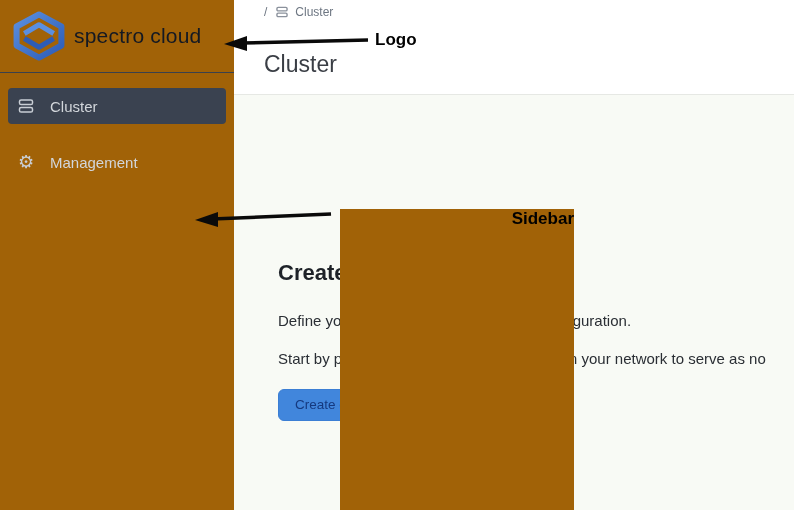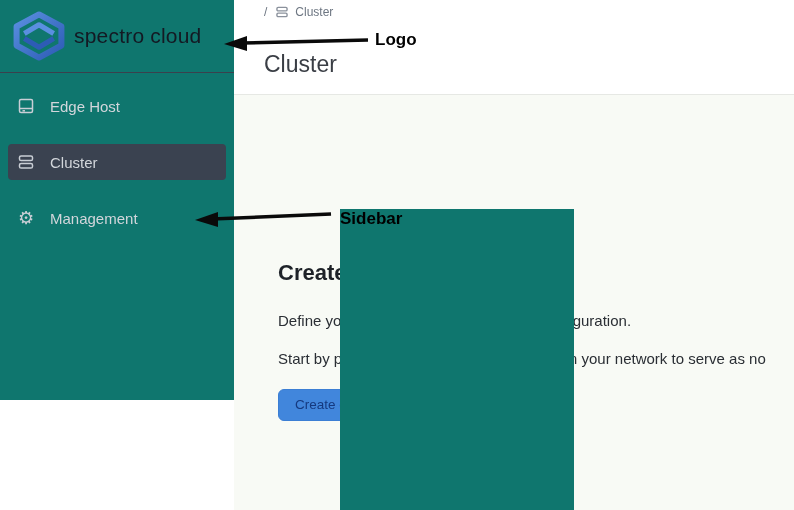--- a/index.html
+++ b/index.html
@@ -7,23 +7,24 @@
     width: 794px; height: 510px;
     overflow: hidden;
     font-family: "Liberation Sans", sans-serif;
     background: #ffffff;
     position: relative;
   }
 
   
   .sidebar {
     position: absolute; left: 0; top: 0;
-    width: 234px; height: 400px;
-    background: #0f766e;
+    width: 234px; height: 510px;
+    background: #a16207;
     z-index: 1;
+    text-align: right;
   }
   .logo-area {
     height: 73px;
     display: flex; align-items: center;
     padding-left: 10px;
     border-bottom: 1px solid #3a414d;
   }
   .logo-mark { width: 58px; height: 50px; flex: 0 0 auto; }
   .logo-text {
     font-size: 21px;
@@ -135,30 +136,20 @@
         </linearGradient>
       </defs>
       <path d="M32 4 L58 18 V40 L32 54 L6 40 V18 Z" fill="none" stroke="url(#lg)" stroke-width="7" stroke-linejoin="round"></path>
       <path d="M15 26 L32 16 L49 26" fill="none" stroke="#5a8fe0" stroke-width="6" stroke-linejoin="round"></path>
       <path d="M15 32 L32 42 L49 32" fill="none" stroke="#2d5cb5" stroke-width="6" stroke-linejoin="round"></path>
     </svg>
     <span class="logo-text">spectro cloud</span>
   </div>
 
   <div class="menu">
-    <div class="menu-item">
-      <span class="mi-icon">
-        <svg width="18" height="18" viewBox="0 0 18 18" fill="none" stroke="currentColor" stroke-width="1.5">
-          <rect x="2.5" y="2.5" width="13" height="13" rx="1.5"></rect>
-          <line x1="2.5" y1="11.5" x2="15.5" y2="11.5"></line>
-          <line x1="5.5" y1="13.8" x2="8" y2="13.8"></line>
-        </svg>
-      </span>
-      <span class="mi-label">Edge Host</span>
-    </div>
 
     <div class="menu-item active">
       <span class="mi-icon">
         <svg width="18" height="18" viewBox="0 0 18 18" fill="none" stroke="currentColor" stroke-width="1.5">
           <rect x="2.5" y="3" width="13" height="4.6" rx="1.6"></rect>
           <rect x="2.5" y="10.4" width="13" height="4.6" rx="1.6"></rect>
         </svg>
       </span>
       <span class="mi-label">Cluster</span>
     </div>

